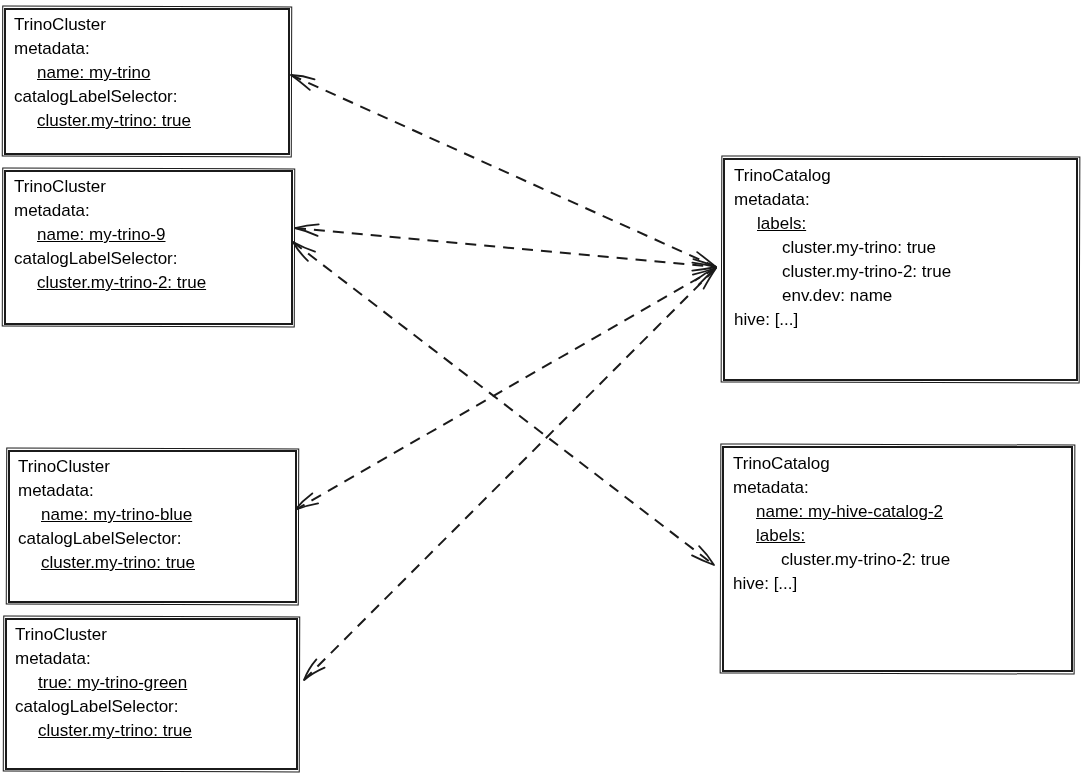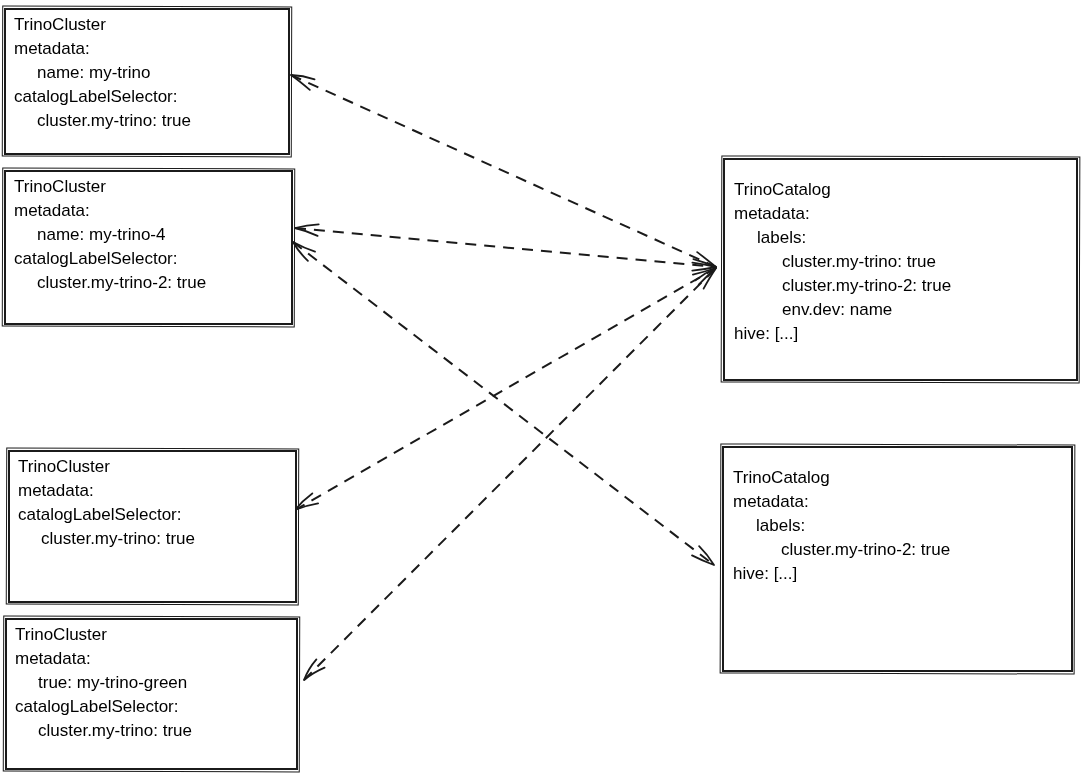--- a/index.html
+++ b/index.html
@@ -23,24 +23,24 @@
   
   .box::after{
     content:"";
     position:absolute;
     inset:-4px;
     border:1px solid #1b1b1b;
     transform:rotate(0.18deg);
     pointer-events:none;
   }
   .box .inner{position:relative;padding:3px 8px;}
-  .catalog .inner{padding:18px 9px;}
+  .catalog .inner{padding:4px 9px;}
   .ln{white-space:pre;}
   .i0{padding-left:0;}
-  .i1{padding-left:23px;}
+  .i1{padding-left:23px;text-decoration:underline;}
   .i2{padding-left:48px;}
   .edge-line{fill:none;stroke:#1a1a1a;stroke-width:2;stroke-dasharray:11 8;}
   .arrowhead{fill:none;stroke:#1a1a1a;stroke-width:1.8;stroke-linecap:round;}
 </style>
 </head>
 <body>
 
 <div id="canvas">
 
   <svg id="edges-svg" viewBox="0 0 1082 775" xmlns="http://www.w3.org/2000/svg">
@@ -83,30 +83,31 @@
       <div class="ln i1">name: my-trino</div>
       <div class="ln i0">catalogLabelSelector:</div>
       <div class="ln i1">cluster.my-trino: true</div>
     </div>
   </div>
 
   <div class="box" style="left:4px;top:170px;width:289px;height:155px;">
     <div class="inner">
       <div class="ln i0">TrinoCluster</div>
       <div class="ln i0">metadata:</div>
-      <div class="ln i1">name: my-trino-4</div>
+      <div class="ln i1">name: my-trino-9</div>
       <div class="ln i0">catalogLabelSelector:</div>
       <div class="ln i1">cluster.my-trino-2: true</div>
     </div>
   </div>
 
   <div class="box" style="left:8px;top:450px;width:289px;height:153px;">
     <div class="inner">
       <div class="ln i0">TrinoCluster</div>
       <div class="ln i0">metadata:</div>
+      <div class="ln i1">name: my-trino-blue</div>
       <div class="ln i0">catalogLabelSelector:</div>
       <div class="ln i1">cluster.my-trino: true</div>
     </div>
   </div>
 
   <div class="box" style="left:5px;top:618px;width:293px;height:152px;">
     <div class="inner">
       <div class="ln i0">TrinoCluster</div>
       <div class="ln i0">metadata:</div>
       <div class="ln i1">true: my-trino-green</div>
@@ -124,19 +125,20 @@
       <div class="ln i2">cluster.my-trino-2: true</div>
       <div class="ln i2">env.dev: name</div>
       <div class="ln i0">hive: [...]</div>
     </div>
   </div>
 
   <div class="box catalog" style="left:722px;top:446px;width:351px;height:226px;">
     <div class="inner">
       <div class="ln i0">TrinoCatalog</div>
       <div class="ln i0">metadata:</div>
+      <div class="ln i1">name: my-hive-catalog-2</div>
       <div class="ln i1">labels:</div>
       <div class="ln i2">cluster.my-trino-2: true</div>
       <div class="ln i0">hive: [...]</div>
     </div>
   </div>
 
 </div>
 
 </body></html>

